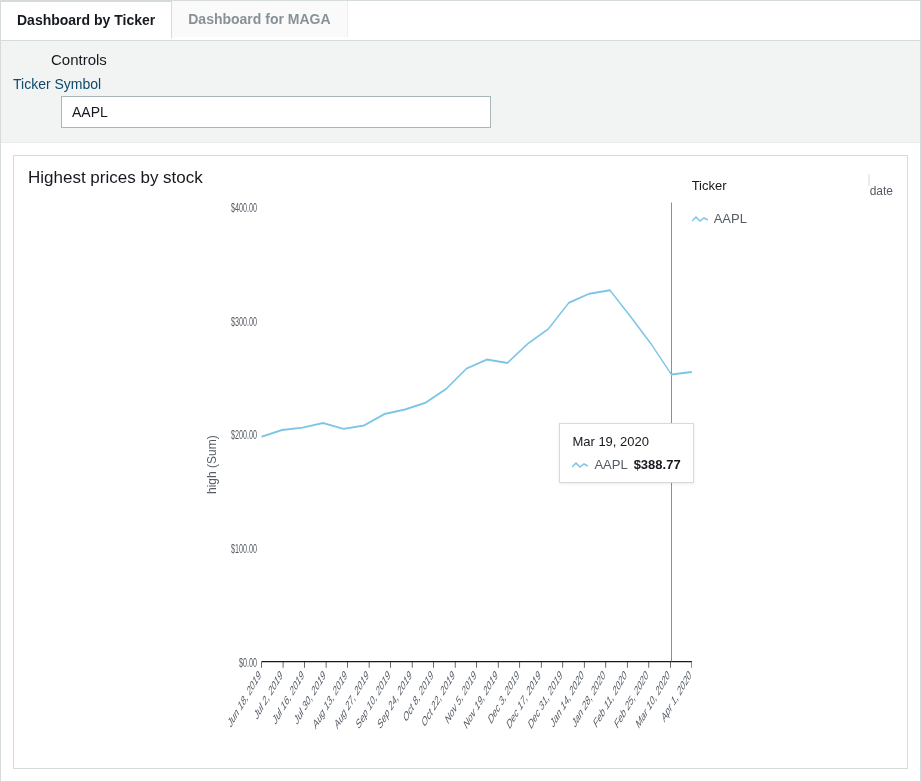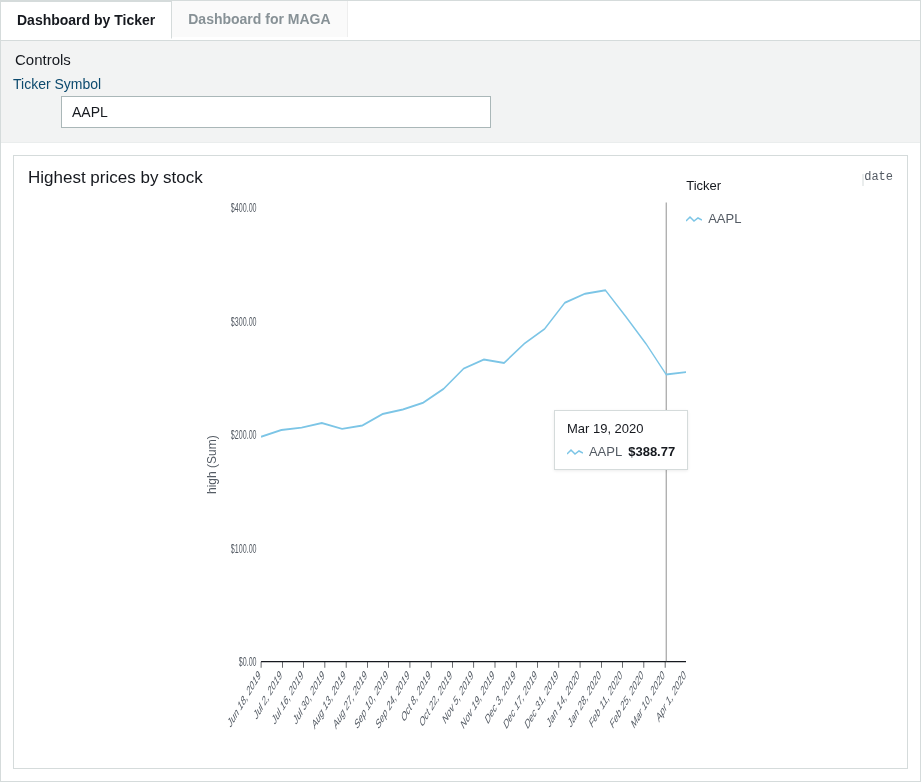--- a/index.html
+++ b/index.html
@@ -43,20 +43,21 @@
     margin-bottom: -1px;
   }
   .controls-panel {
     background: #f2f3f3;
     border-bottom: 1px solid #eaeded;
   }
   .controls-header {
     font-size: 15px;
     color: #16191f;
     padding: 10px 14px 4px;
+    margin-left: 36px;
   }
   .field-label {
     font-size: 14px;
     color: #0c4a6e;
     padding: 4px 14px 4px 12px;
   }
   .ticker-input {
     margin: 0 12px 14px 60px;
     width: 430px;
     height: 32px;
@@ -120,21 +121,21 @@
     display: flex;
     align-items: center;
     gap: 6px;
   }
   .legend-swatch {
     display: inline-block;
   }
   .tooltip {
     position: absolute;
     right: -2px;
-    top: 232px;
+    top: 245px;
     background: #fff;
     border: 1px solid #d5dbdb;
     box-shadow: 0 1px 3px rgba(0,0,0,0.08);
     padding: 10px 12px;
     font-size: 13px;
     min-width: 130px;
   }
   .tooltip .tt-date {
     color: #16191f;
     margin-bottom: 8px;
@@ -161,22 +162,21 @@
     left: 28px;
     right: 6px;
     top: 0;
     bottom: 0;
     background: #c7e7f8;
   }
   .x-axis-label {
     text-align: center;
     font-size: 12px;
     color: #545b64;
-    margin-top: 2px;
-    font-family: Liberation Mono, monospace;
+    margin-top: 16px;
   }
   .tick-text {
     font-size: 11px;
     fill: #545b64;
   }
   .axis-line { stroke: #16191f; stroke-width: 1; }
   .series-line { stroke: #7cc5e6; stroke-width: 1.6; fill: none; }
   .cursor-line { stroke: #555; stroke-width: 1; }
 </style>
 </head>

